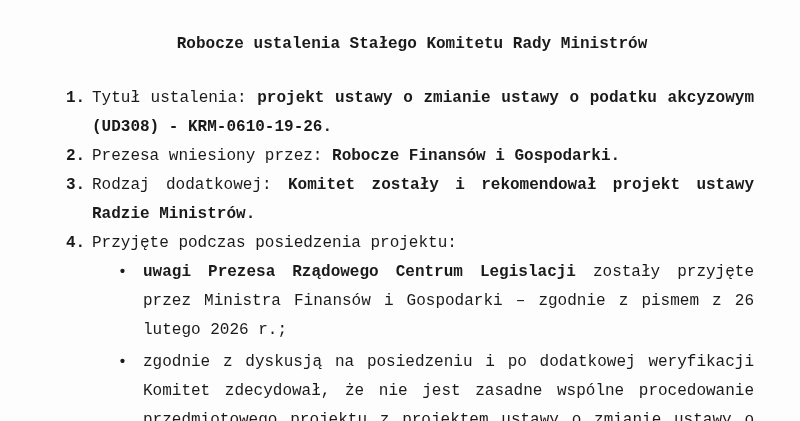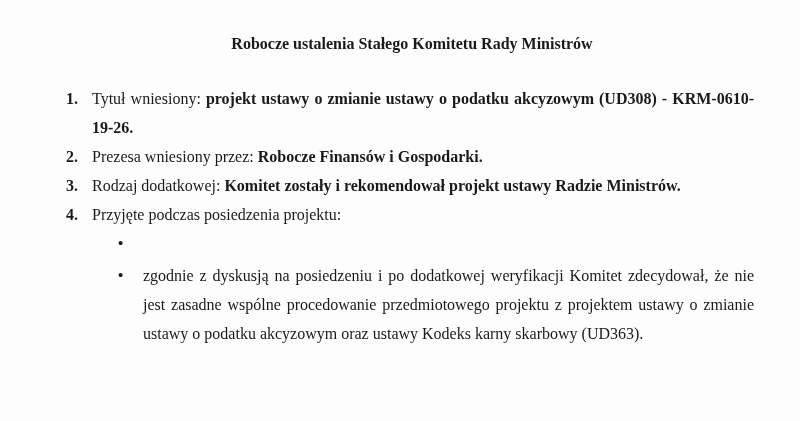--- a/index.html
+++ b/index.html
@@ -5,21 +5,21 @@
   html, body {
     margin: 0;
     padding: 0;
     background: #ffffff;
   }
   .page {
     position: relative;
     width: 800px;
     height: 421px;
     background: #fdfdfd;
-    font-family: Liberation Serif, serif;
+    font-family: Liberation Mono, monospace;
     color: #1a1a1a;
     overflow: hidden;
     filter: blur(0.3px);
     box-sizing: border-box;
     padding-top: 30px;
   }
   .title-block {
     text-align: center;
     font-weight: bold;
     font-size: 16px;
@@ -71,40 +71,41 @@
 <div class="page">
 
   <div class="title-block">
     <div>Robocze ustalenia Stałego Komitetu Rady Ministrów</div>
   </div>
 
   <div class="content">
 
     <div class="num-item">
       <span class="num">1.</span>
-      <span class="item-text"><span class="normal-run">Tytuł wniesiony: </span><span class="bold-run">projekt ustawy o zmianie ustawy o podatku akcyzowym (UD308) - KRM-0610-19-26.</span></span>
+      <span class="item-text"><span class="normal-run">Tytuł ustalenia: </span><span class="bold-run">projekt ustawy o zmianie ustawy o podatku akcyzowym (UD308) - KRM-0610-19-26.</span></span>
     </div>
 
     <div class="num-item">
       <span class="num">2.</span>
       <span class="item-text"><span class="normal-run">Prezesa wniesiony przez: </span><span class="bold-run">Robocze Finansów i Gospodarki.</span></span>
     </div>
 
     <div class="num-item">
       <span class="num">3.</span>
       <span class="item-text"><span class="normal-run">Rodzaj dodatkowej: </span><span class="bold-run">Komitet zostały i rekomendował projekt ustawy Radzie Ministrów.</span></span>
     </div>
 
     <div class="num-item">
       <span class="num">4.</span>
       <span class="item-text"><span class="normal-run">Przyjęte podczas posiedzenia projektu:</span><span class="bold-run"></span></span>
     </div>
 
     <div class="bullet-item first">
       <span class="marker">•</span>
+      <span class="item-text"><span class="bold-run">uwagi Prezesa Rządowego Centrum Legislacji </span><span class="normal-run">zostały przyjęte przez Ministra Finansów i Gospodarki – zgodnie z pismem z 26 lutego 2026 r.;</span></span>
     </div>
 
     <div class="bullet-item">
       <span class="marker">•</span>
       <span class="item-text"><span class="bold-run"></span><span class="normal-run">zgodnie z dyskusją na posiedzeniu i po dodatkowej weryfikacji Komitet zdecydował, że nie jest zasadne wspólne procedowanie przedmiotowego projektu z projektem ustawy o zmianie ustawy o podatku akcyzowym oraz ustawy Kodeks karny skarbowy (UD363).</span></span>
     </div>
 
   </div>
 </div>
 

